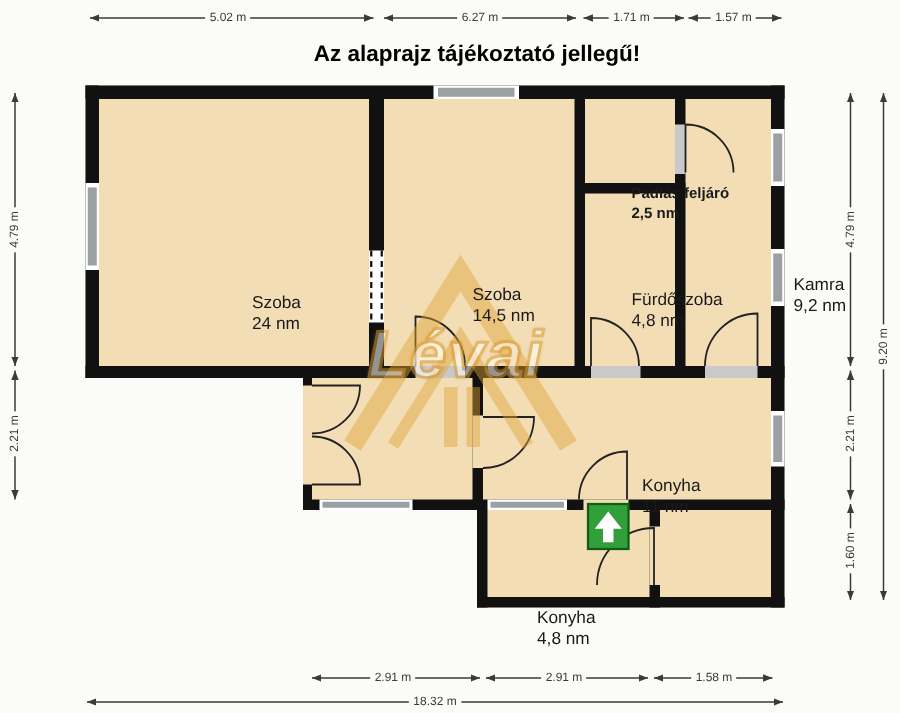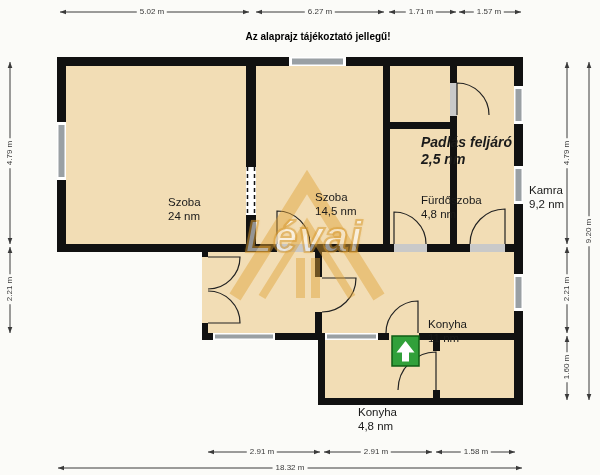--- a/index.html
+++ b/index.html
@@ -2,23 +2,23 @@
 <html><head>
 <meta charset="utf-8">
 <style>
   html,body{margin:0;padding:0;background:#fbfbf8;}
   #stage{position:relative;width:600px;height:475px;background:#fbfbf8;overflow:hidden;
          font-family:"Liberation Sans","DejaVu Sans",sans-serif;}
   #plan-svg{position:absolute;left:0;top:0;}
   .lbl{position:absolute;transform:translate(-50%,-50%);white-space:pre;color:#1a1a1a;}
   .dim{font-size:8px;color:#3a3a3a;background:#fbfbf8;padding:0 3px;line-height:10px;}
   .dim.vert{transform:translate(-50%,-50%) rotate(-90deg);}
-  .title{font-size:10px;font-weight:bold;color:#000;}
+  .title{font-size:15px;font-weight:bold;color:#000;}
   .room{font-size:11.5px;line-height:1.22;transform:none;text-align:left;}
-  .room.bold{font-weight:bold;font-size:14px;font-style:italic;}
+  .room.bold{font-weight:bold;font-size:10px;}
   .wm-text{position:absolute;left:224px;top:212px;width:160px;text-align:center;
            font-size:44px;font-weight:bold;font-style:italic;color:#ffffff;opacity:.55;
            -webkit-text-stroke:2px #d89a30;text-shadow:0 0 3px #d89a30;letter-spacing:1px;}
 </style>
 </head>
 <body>
 
 <div id="stage">
 
   <svg id="plan-svg" width="600" height="475" viewBox="0 0 600 475">

